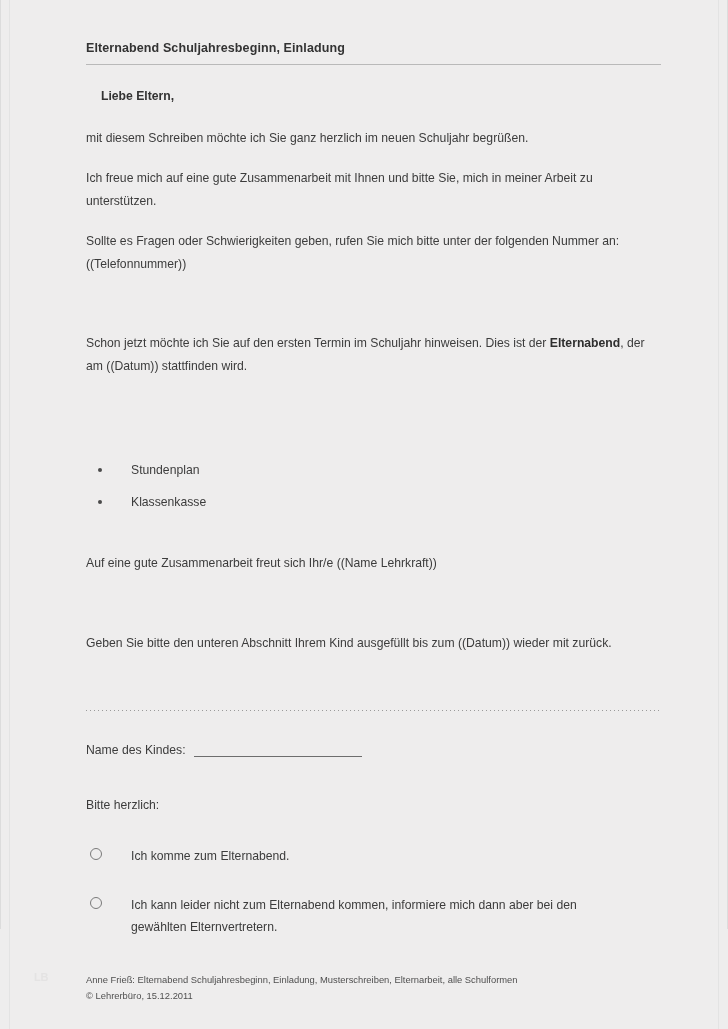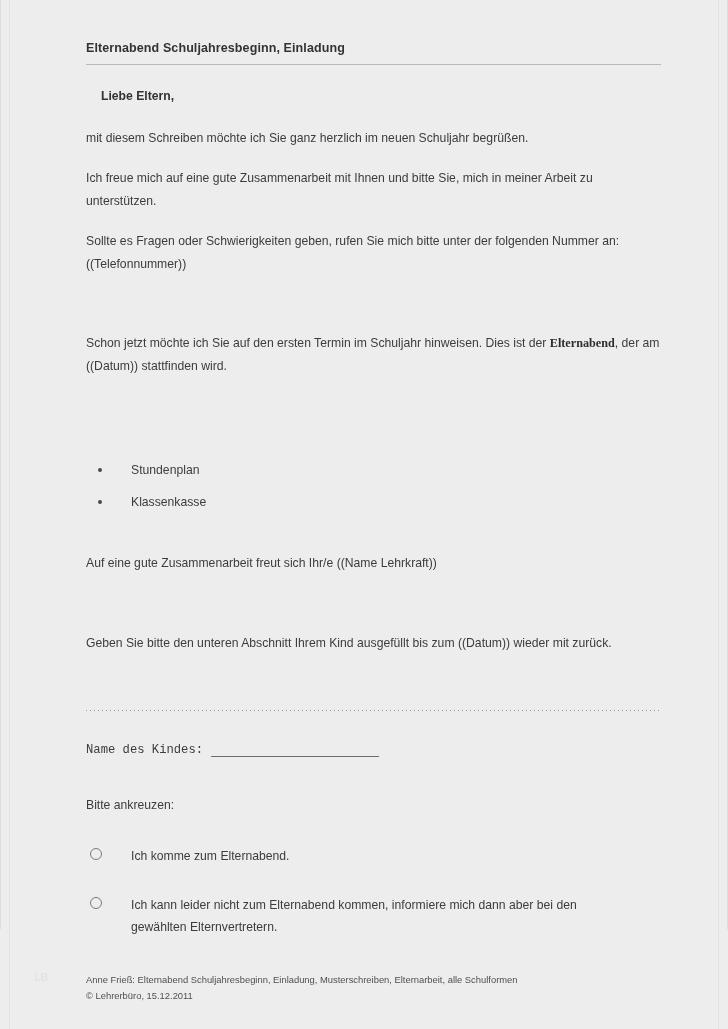--- a/index.html
+++ b/index.html
@@ -85,21 +85,20 @@
   }
   .gap-md {
     height: 28px;
   }
   .gap-sm {
     height: 18px;
   }
   b.inline-strong {
     font-weight: bold;
     color: #2e2e2e;
-    font-family: Liberation Serif, serif;
   }
   ul.agenda {
     list-style: none;
     margin: 8px;
     padding: 0;
   }
   ul.agenda li {
     font-size: 12.2px;
     line-height: 1.6;
     color: #3c3c3c;
@@ -127,21 +126,20 @@
     );
   }
   .field-row {
     font-size: 12.2px;
     color: #3c3c3c;
     display: flex;
     align-items: flex-end;
   }
   .field-label {
     white-space: nowrap;
-    font-family: Liberation Mono, monospace;
   }
   .fill-line {
     display: inline-block;
     width: 168px;
     border-bottom: 1.4px solid #6d6d6d;
     margin-left: 8px;
     height: 12px;
   }
   .check-row {
     display: flex;
@@ -243,21 +241,21 @@
 
     <div style="height:32px"></div>
 
     <div class="field-row">
       <span class="field-label">Name des Kindes:</span>
       <span class="fill-line"></span>
     </div>
 
     <div style="height:37px"></div>
 
-    <p class="para tight">Bitte ankreuzen:</p>
+    <p class="para tight">Bitte herzlich:</p>
 
     <div style="height:28px"></div>
 
     <div class="check-row">
       <span class="check-circle"></span>
       <span class="check-label">Ich komme zum Elternabend.</span>
     </div>
 
     <div class="check-row">
       <span class="check-circle"></span>

